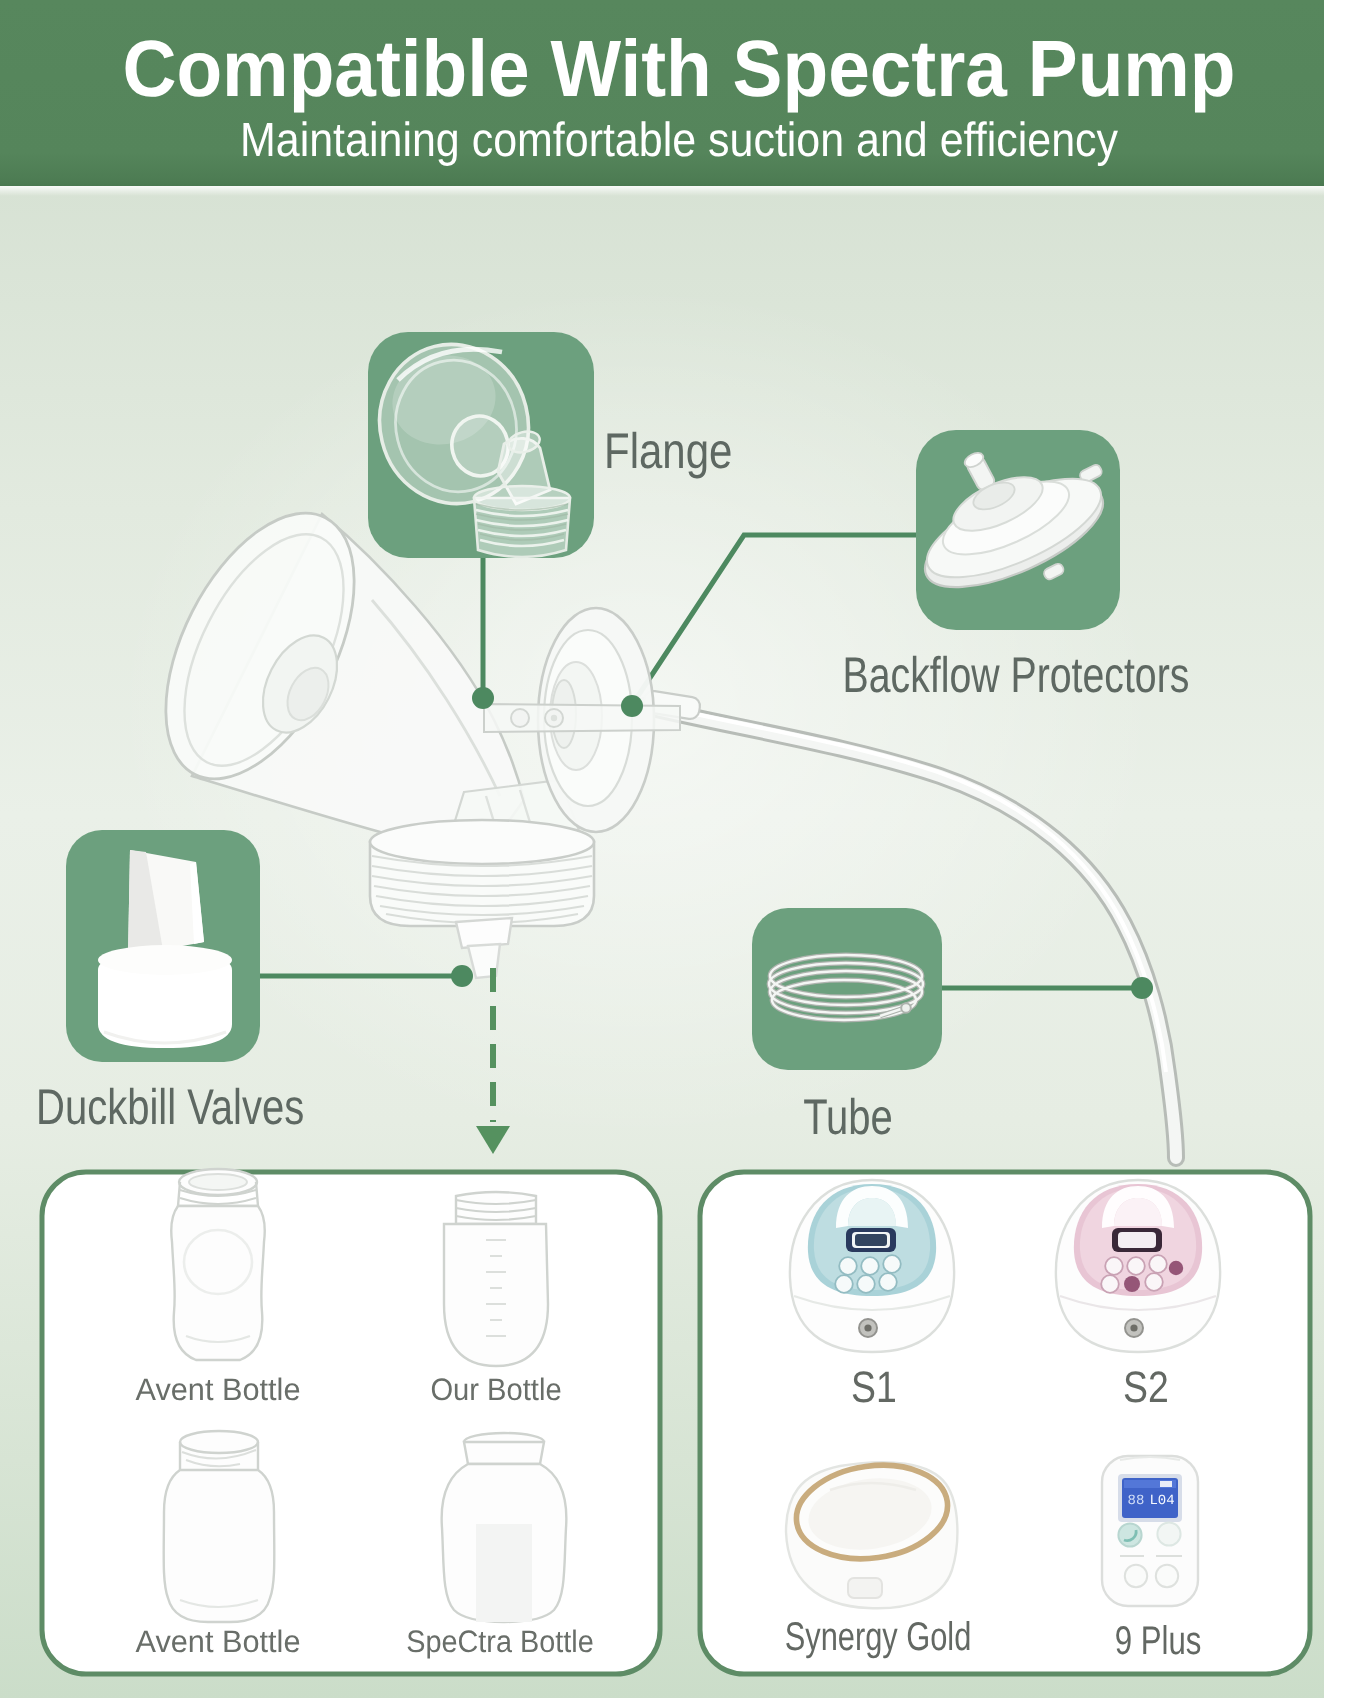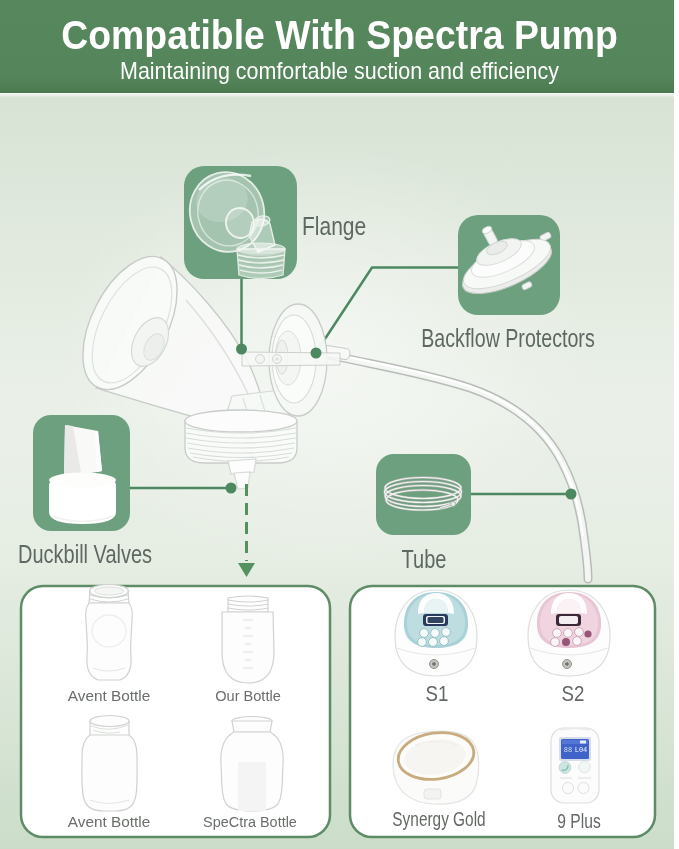--- a/index.html
+++ b/index.html
@@ -1,21 +1,20 @@
 <!DOCTYPE html>
 <html><head>
 <meta charset="utf-8">
 <style>
 html,body{margin:0;padding:0;}
 #page{position:relative;width:662px;height:849px;overflow:hidden;
   font-family:"Liberation Sans",sans-serif;
   background:
     radial-gradient(ellipse 55% 35% at 48% 42%, rgba(255,255,255,0.55), rgba(255,255,255,0) 72%),
     linear-gradient(180deg, #d7e2d4 11%, #e2eadf 30%, #eaf0e8 48%, #e6ede3 66%, #d7e4d4 86%, #cbddc9 100%);
-  padding-left: 12px;
 }
 #header{position:absolute;left:0;top:0;width:679px;height:93px;
   background:linear-gradient(#57875d,#55855b 82%,#4d7c53 97%,#49784f);}
 #hglow{position:absolute;left:0;top:93px;width:679px;height:5px;
   background:linear-gradient(rgba(255,255,255,.85),rgba(255,255,255,0));}
 .t{position:absolute;color:#fff;white-space:nowrap;}
 #title{left:0;top:13px;width:679px;text-align:center;font-size:40px;font-weight:bold;
   transform:scaleX(0.935);transform-origin:50% 50%;}
 #subtitle{left:0;top:57px;width:679px;text-align:center;font-size:24px;
   transform:scaleX(0.895);transform-origin:50% 50%;}

